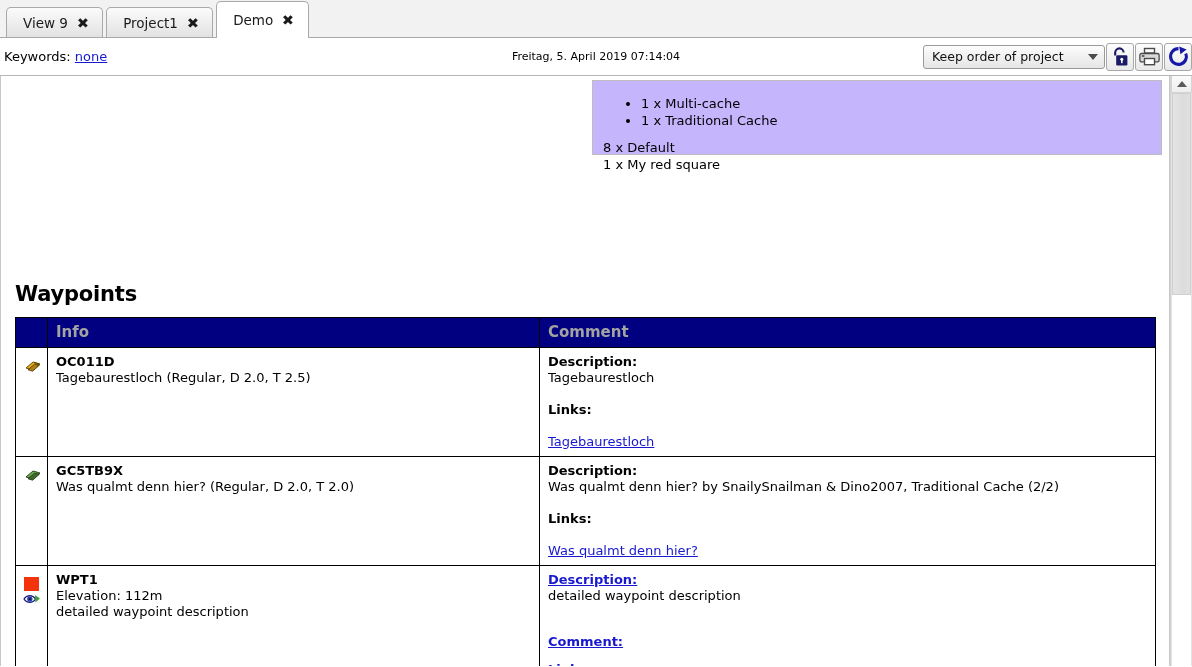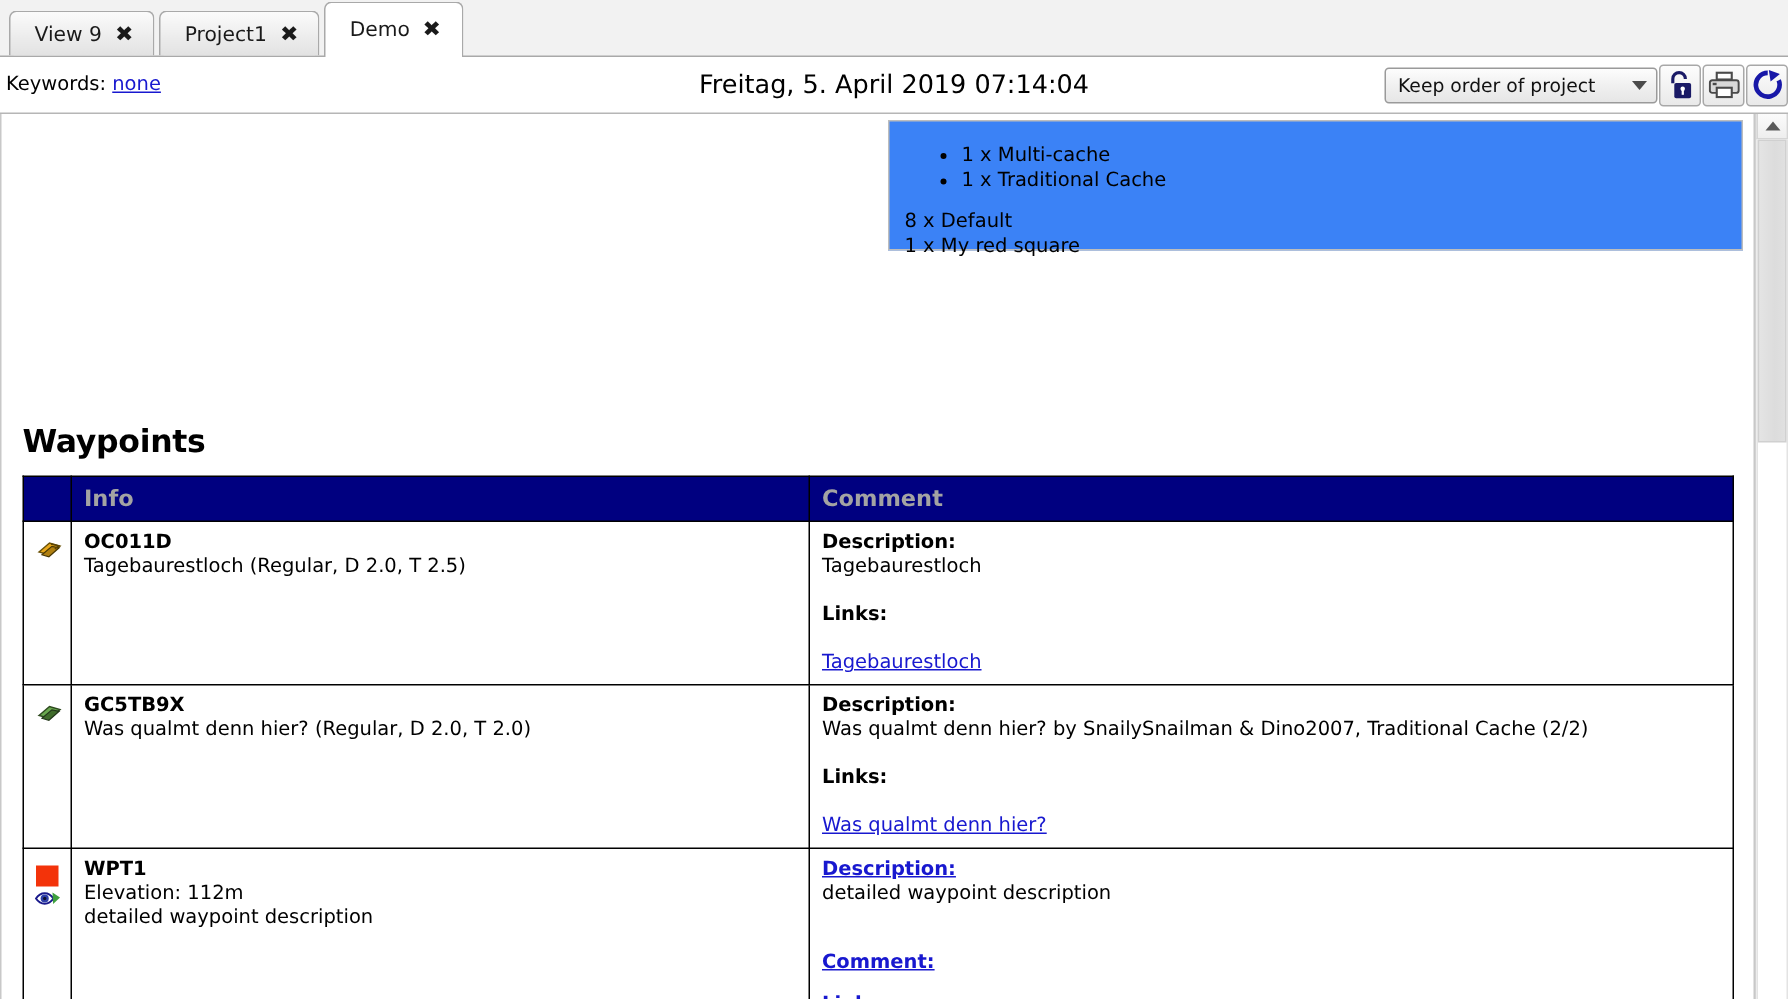--- a/index.html
+++ b/index.html
@@ -70,21 +70,21 @@
     color: #000;
   }
   .keywords a {
     color: #1818cf;
     text-decoration: underline;
   }
   .datetime {
     position: absolute;
     left: 0; right: 0;
     text-align: center;
-    font-size: 17px;
+    font-size: 11px;
     color: #000;
   }
   .tools {
     position: absolute;
     right: 0;
     display: flex;
     align-items: center;
     gap: 1px;
   }
   .combo {
@@ -129,22 +129,22 @@
     border-left: 1px solid #c8c8c8;
     border-right: 1px solid #c8c8c8;
     padding: 0;
   }
 
   .summary-box {
     position: absolute;
     left: 591px;
     top: 4px;
     width: 570px;
-    height: 87px;
-    background: #3b82f6;
+    height: 75px;
+    background: #c4b5fd;
     border: 1px solid #bdbdbd;
     font-size: 13px;
     color: #000;
     padding: 6px 0 0 0;
   }
   .summary-box ul {
     margin: 9px 0 0 0;
     padding-left: 48px;
     list-style: disc;
   }

